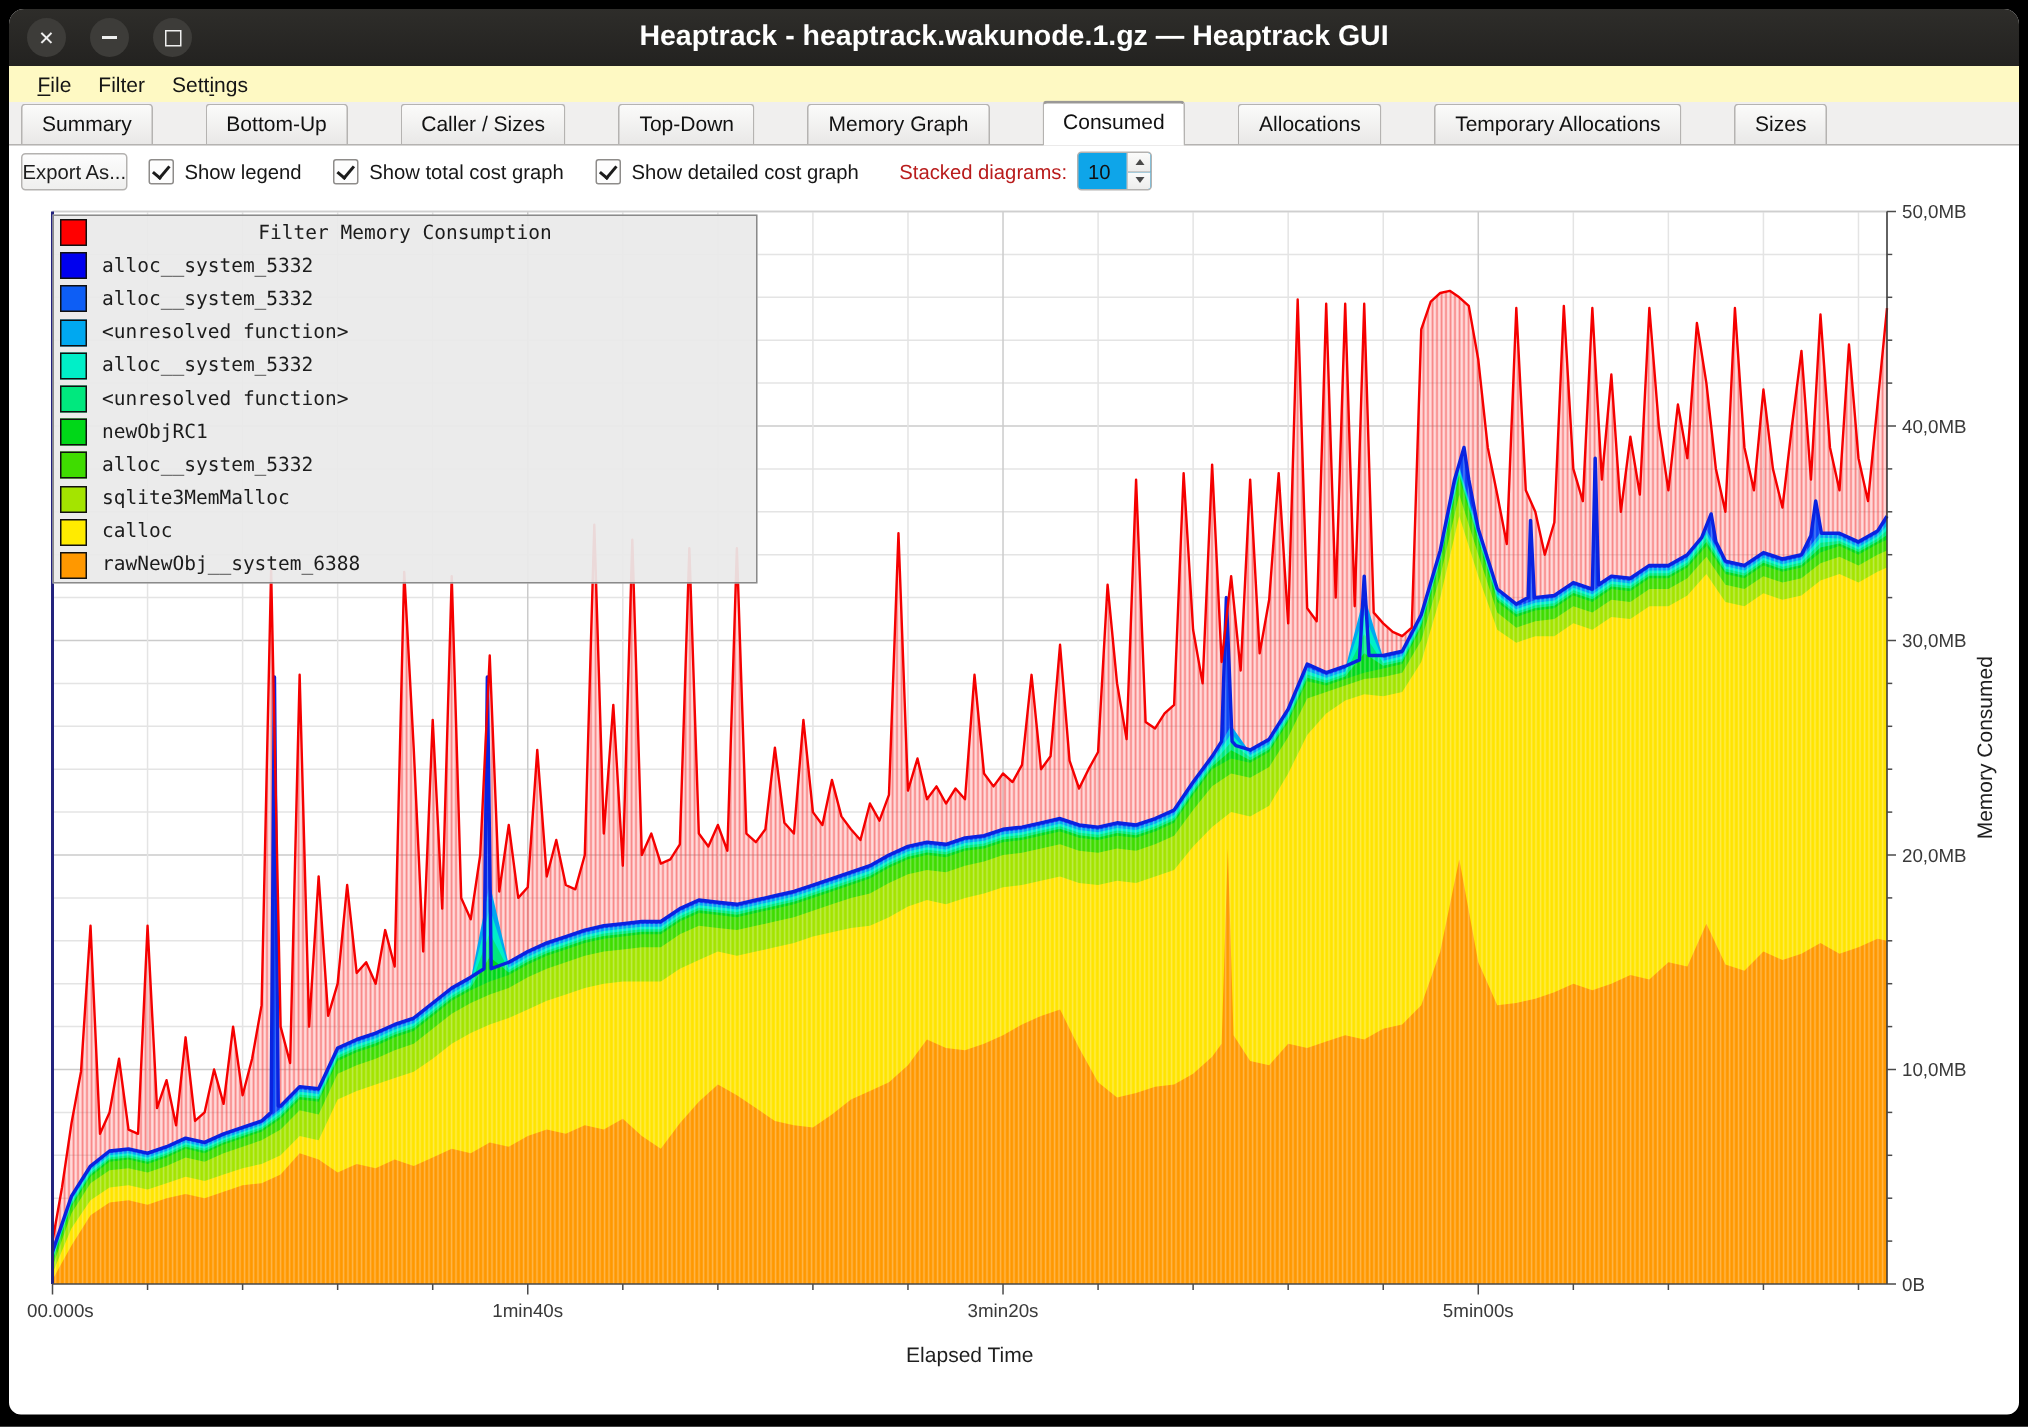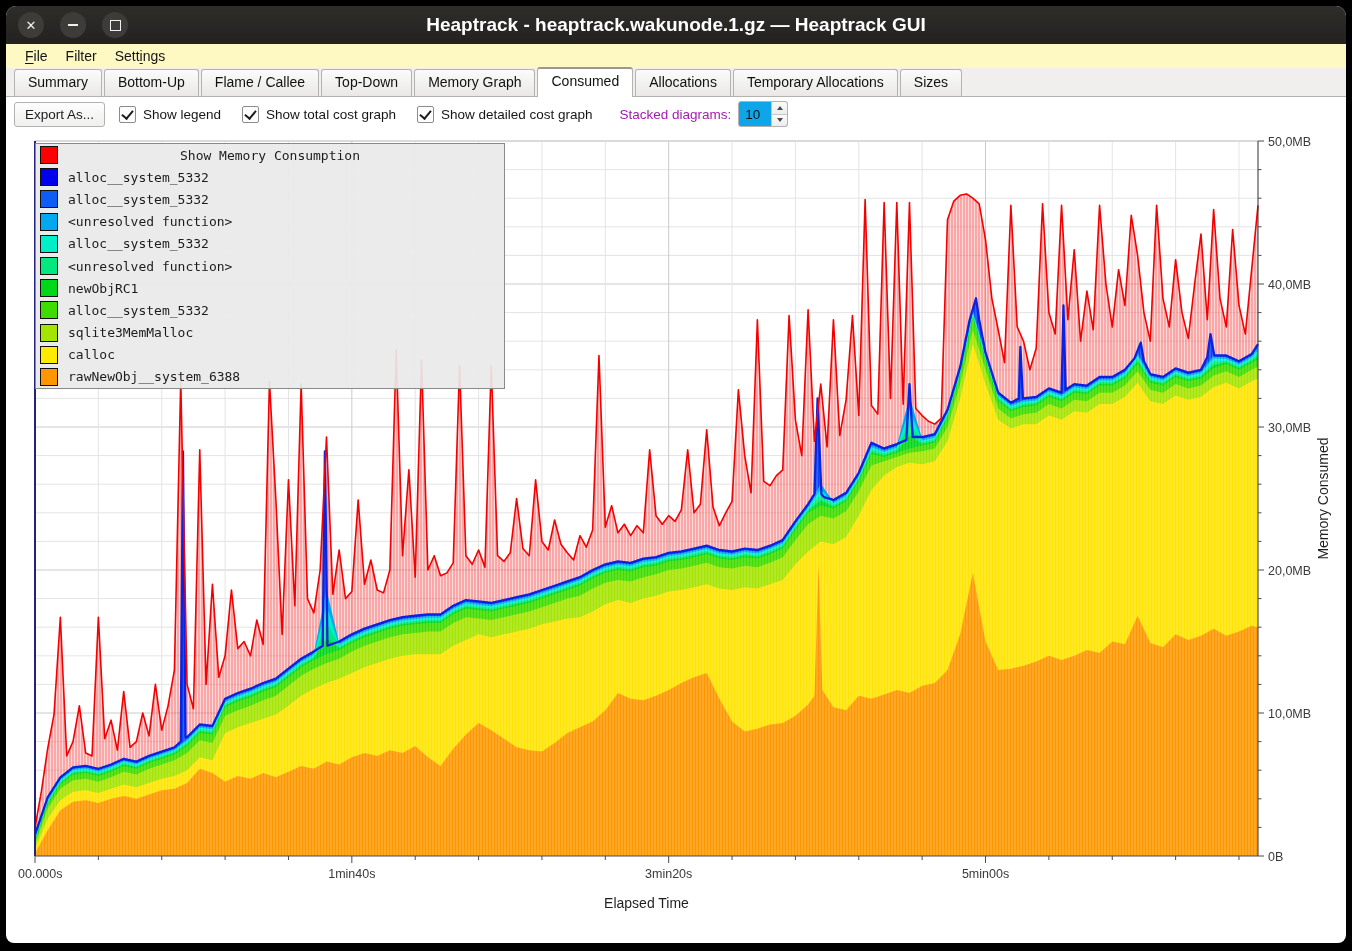--- a/index.html
+++ b/index.html
@@ -17,38 +17,38 @@
   .tb-btn .max-glyph{width:9px;height:9px;border:1.5px solid #efefef;display:block;}
   .tb-title{width:100%;text-align:center;color:#fff;font-size:19px;font-weight:bold;}
   
   .menubar{position:absolute;left:0;top:38px;width:100%;height:24px;background:#fef9c3;
     display:flex;align-items:center;padding-left:10px;box-sizing:border-box;}
   .menu-item{font-size:14px;color:#151515;padding:2px 9px;}
   .menu-item u{text-decoration:underline;text-underline-offset:2px;}
   
   .tabbar{position:absolute;left:0;top:62px;width:100%;height:29px;background:#f0efee;
     border-bottom:1px solid #b5b3b1;display:flex;align-items:flex-end;padding-left:8px;
-    box-sizing:border-box;}
+    box-sizing:border-box;gap:33px;}
   .tab{font-size:14px;color:#111;background:linear-gradient(#fbfbfa,#e9e8e7);
     border:1px solid #b5b3b1;border-bottom:none;border-radius:3px 3px 0 0;
     padding:4px 13px 5px 13px;margin-right:2px;height:17px;line-height:17px;}
   .tab.active{background:#fff;position:relative;z-index:3;margin-bottom:-1px;
     padding-bottom:7px;border-top:2px solid #9a9896;}
   
   .toolbar{position:absolute;left:0;top:92px;width:100%;height:32px;background:#fff;
     display:flex;align-items:center;padding-left:8px;box-sizing:border-box;}
   .btn{font-size:13.5px;color:#1c1c1c;background:linear-gradient(#fdfdfd,#efefee);
-    border:1px solid #b4b2b0;border-radius:3px;padding:4px 10px;margin-right:14px;}
+    border:1px solid #b4b2b0;border-radius:3px;padding:4px 0;margin-right:14px;}
   .cb-group{display:flex;align-items:center;margin-right:21px;}
   .checkbox{width:15px;height:15px;border:1px solid #8e8c8a;border-radius:2px;background:#fdfdfd;
     position:relative;margin-right:7px;flex:0 0 auto;}
   .checkbox.checked::after{content:"";position:absolute;left:4px;top:1px;width:5px;height:9px;
     border-right:2px solid #1b1b1b;border-bottom:2px solid #1b1b1b;transform:rotate(40deg);}
   .cb-label{font-size:13.5px;color:#161616;}
-  .spin-label{font-size:13.5px;color:#a21caf;margin:0 7px 0 6px;}
+  .spin-label{font-size:13.5px;color:#b91c1c;margin:0 7px 0 6px;}
   .spinbox{display:flex;align-items:stretch;height:24px;border:1px solid #b4b2b0;border-radius:3px;
     background:#0ea5e9;overflow:hidden;}
   .spin-value{width:26px;font-size:13.5px;color:#111;display:flex;align-items:center;
     justify-content:flex-start;padding-left:6px;}
   .spin-btns{display:flex;flex-direction:column;border-left:1px solid #c9c7c5;}
   .spin-btn{width:15px;flex:1;display:flex;align-items:center;justify-content:center;
     background:linear-gradient(#fbfbfa,#ededec);}
   .spin-btn + .spin-btn{border-top:1px solid #c9c7c5;}
   .tri-up{width:0;height:0;border-left:3.5px solid transparent;border-right:3.5px solid transparent;
     border-bottom:4.5px solid #4a4a4a;}
@@ -87,21 +87,21 @@
 
   <div class="menubar">
       <span class="menu-item"><u>F</u>ile</span>
       <span class="menu-item">Filter</span>
       <span class="menu-item">Sett<u>i</u>ngs</span>
     </div>
 
   <div class="tabbar">
       <span class="tab">Summary</span>
       <span class="tab">Bottom-Up</span>
-      <span class="tab">Flame / Callee</span>
+      <span class="tab">Caller / Sizes</span>
       <span class="tab">Top-Down</span>
       <span class="tab">Memory Graph</span>
       <span class="tab active">Consumed</span>
       <span class="tab">Allocations</span>
       <span class="tab">Temporary Allocations</span>
       <span class="tab">Sizes</span>
     </div>
 
   <div class="toolbar">
     <button class="btn">Export As...</button>
@@ -263,21 +263,21 @@
       <text x="1262" y="425.5" text-anchor="start" fill="#3a3a3a" font-size="12.5px" font-family="&quot;Liberation Sans&quot;, sans-serif">30,0MB</text>
       <text x="1262" y="282.5" text-anchor="start" fill="#3a3a3a" font-size="12.5px" font-family="&quot;Liberation Sans&quot;, sans-serif">40,0MB</text>
       <text x="1262" y="139.5" text-anchor="start" fill="#3a3a3a" font-size="12.5px" font-family="&quot;Liberation Sans&quot;, sans-serif">50,0MB</text>
       <text x="640.5" y="902" text-anchor="middle" fill="#1f1f1f" font-size="14px" font-family="&quot;Liberation Sans&quot;, sans-serif">Elapsed Time</text>
       <text x="1322" y="492.5" text-anchor="middle" fill="#1f1f1f" font-size="14px" font-family="&quot;Liberation Sans&quot;, sans-serif" transform="rotate(-90 1322 492.5)">Memory Consumed</text>
     </svg>
 
   <div class="legend" id="legend-box">
       <div class="legend-row legend-title-row">
         <span class="legend-swatch" style="background: rgb(255, 0, 0);"></span>
-        <span class="legend-title">Show Memory Consumption</span>
+        <span class="legend-title">Filter Memory Consumption</span>
       </div>
       <div class="legend-row">
         <span class="legend-swatch" style="background: rgb(0, 0, 238);"></span>
         <span>alloc__system_5332</span>
       </div>
       <div class="legend-row">
         <span class="legend-swatch" style="background: rgb(13, 94, 245);"></span>
         <span>alloc__system_5332</span>
       </div>
       <div class="legend-row">

